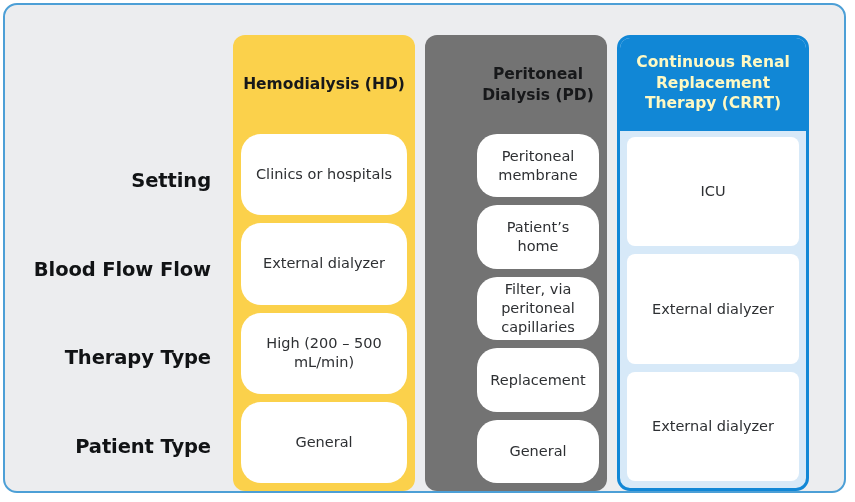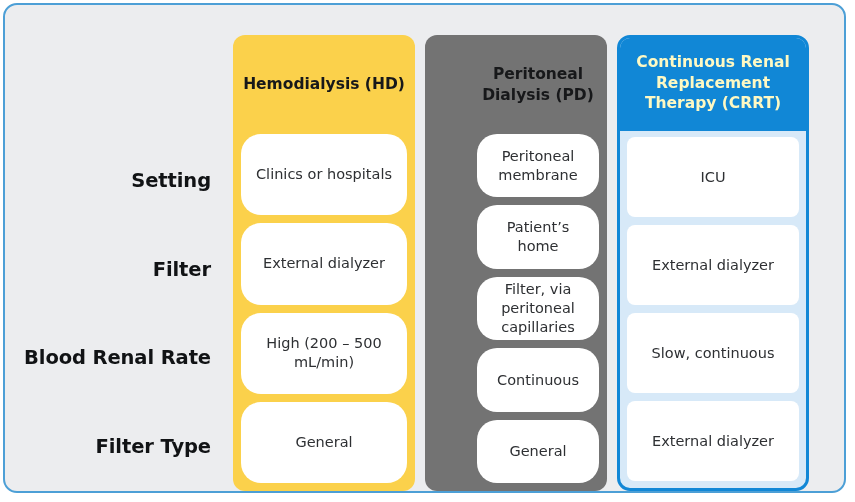--- a/index.html
+++ b/index.html
@@ -133,50 +133,49 @@
   .col-crrt .cell { border-radius: 8px; }
 </style>
 </head>
 <body>
 
 <div id="canvas">
   <div id="table">
 
     <div class="label-col">
       <div class="row-label">Setting</div>
-      <div class="row-label">Filter</div>
-      <div class="row-label">Blood Renal Rate</div>
-      <div class="row-label">Filter Type</div>
+      <div class="row-label">Blood Flow Flow</div>
+      <div class="row-label">Therapy Type</div>
+      <div class="row-label">Patient Type</div>
     </div>
 
     <div class="col col-hd">
       <div class="col-header">Hemodialysis (HD)</div>
       <div class="col-body">
         <div class="cell">Clinics or hospitals</div>
         <div class="cell">External dialyzer</div>
         <div class="cell">High (200 – 500 mL/min)</div>
         <div class="cell">General</div>
       </div>
     </div>
 
     <div class="col col-pd">
       <div class="col-header">Peritoneal Dialysis (PD)</div>
       <div class="col-body">
         <div class="cell">Peritoneal membrane</div>
         <div class="cell">Patient’s home</div>
         <div class="cell">Filter, via peritoneal capillaries</div>
-        <div class="cell">Continuous</div>
+        <div class="cell">Replacement</div>
         <div class="cell">General</div>
       </div>
     </div>
 
     <div class="col col-crrt">
       <div class="col-header">Continuous Renal Replacement Therapy (CRRT)</div>
       <div class="col-body">
         <div class="cell">ICU</div>
         <div class="cell">External dialyzer</div>
-        <div class="cell">Slow, continuous</div>
         <div class="cell">External dialyzer</div>
       </div>
     </div>
 
   </div>
 </div>
 
 </body></html>

